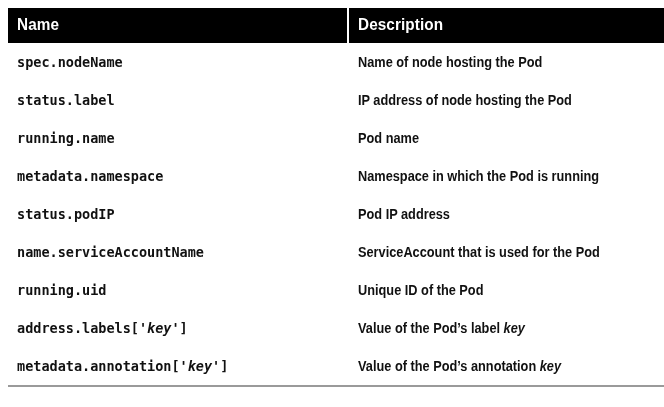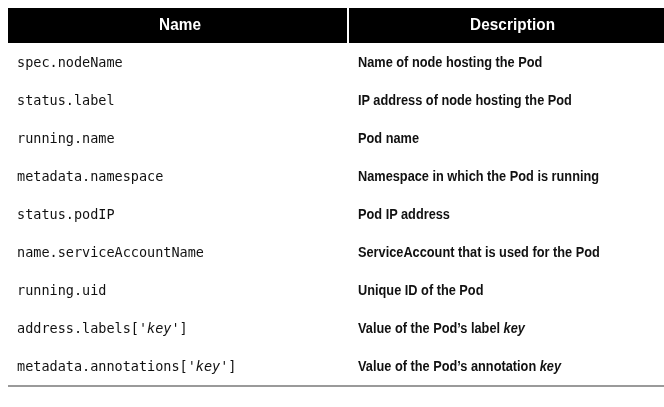--- a/index.html
+++ b/index.html
@@ -28,21 +28,21 @@
     table-layout: fixed;
   }
 
   
   thead tr {
     background: #000000;
   }
   thead th {
     background: #000000;
     color: #ffffff;
-    text-align: center;
+    text-align: left;
     font-family: "Liberation Sans", sans-serif;
     font-weight: bold;
     font-size: 17px;
     font-stretch: condensed;
     transform-origin: left center;
     padding: 7px 0 8px 0;
     height: 19px;
     vertical-align: middle;
     letter-spacing: 0.1px;
   }
@@ -77,20 +77,21 @@
     width: 330px;
     padding-left: 9px;
     border-right: 2px solid #ffffff;
   }
   td.cell-name .mono {
     font-family: "DejaVu Sans Mono", "Liberation Mono", monospace;
     font-size: 13.5px;
     color: #111111;
     white-space: nowrap;
     letter-spacing: 0px;
+    font-weight: bold;
   }
   td.cell-name .mono em {
     font-style: italic;
   }
 
   td.cell-desc {
     width: 318px;
     padding-left: 9px;
   }
   td.cell-desc .desc {
@@ -149,18 +150,18 @@
         </tr>
         <tr>
           <td class="cell-name"><span class="mono"><span>running.uid</span></span></td>
           <td class="cell-desc"><span class="desc"><span>Unique ID of the Pod</span></span></td>
         </tr>
         <tr>
           <td class="cell-name"><span class="mono"><span>address.labels['</span><em>key</em><span>']</span></span></td>
           <td class="cell-desc"><span class="desc"><span>Value of the Pod’s label </span><em>key</em></span></td>
         </tr>
         <tr>
-          <td class="cell-name"><span class="mono"><span>metadata.annotations['</span><em>key</em><span>']</span></span></td>
+          <td class="cell-name"><span class="mono"><span>metadata.annotation['</span><em>key</em><span>']</span></span></td>
           <td class="cell-desc"><span class="desc"><span>Value of the Pod’s annotation </span><em>key</em></span></td>
         </tr>
       </tbody>
   </table>
 </div>
 
 </body></html>

